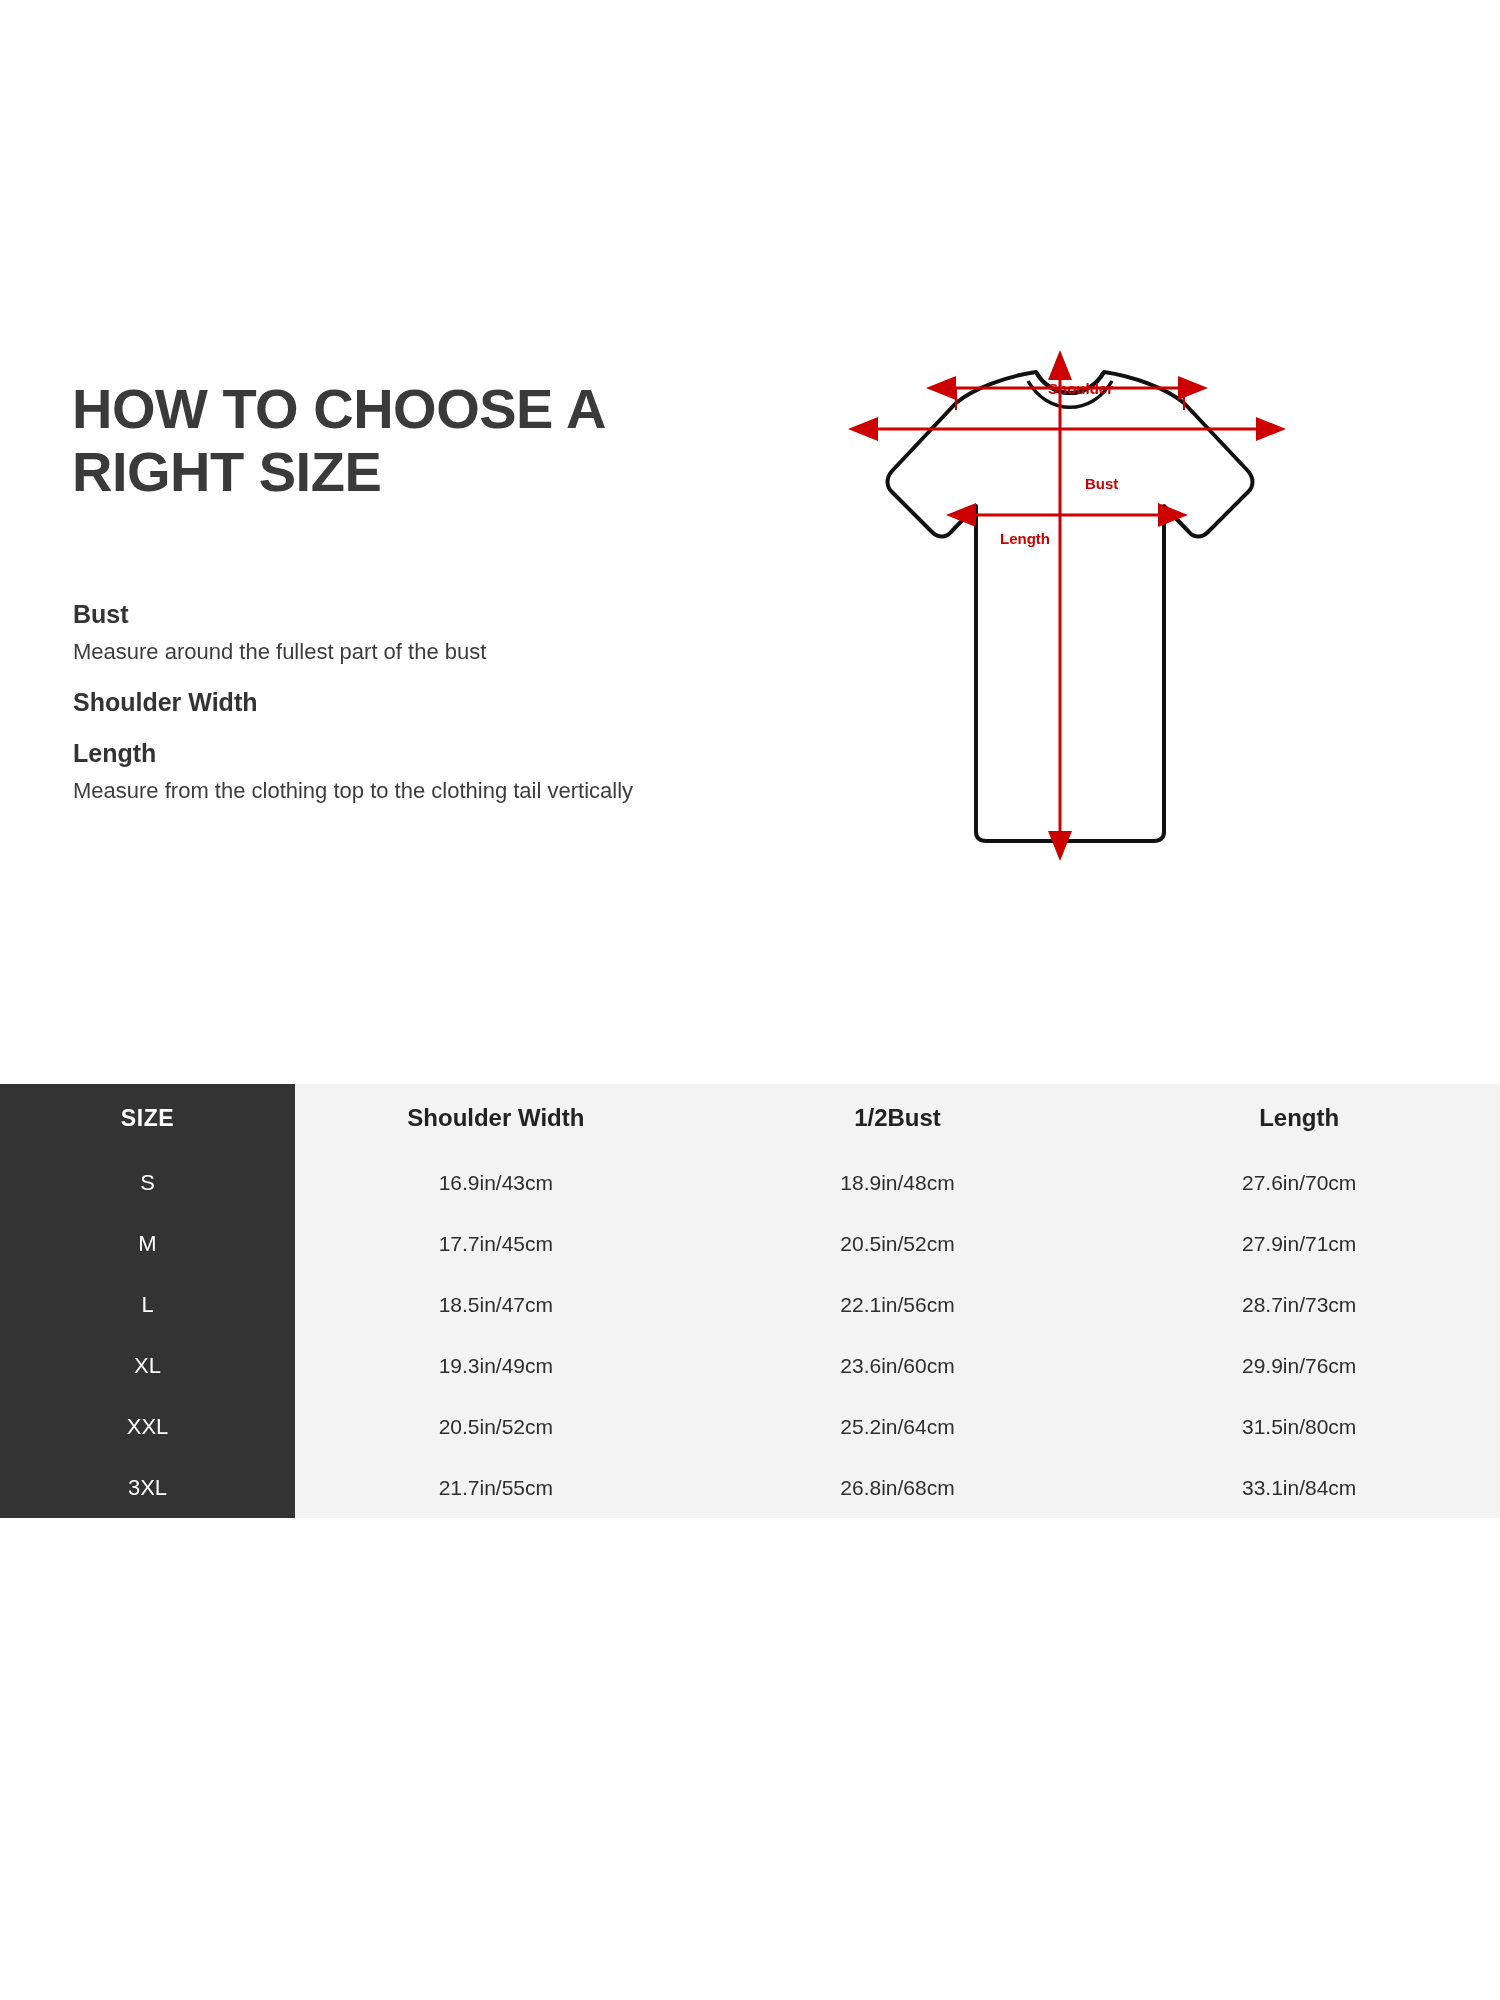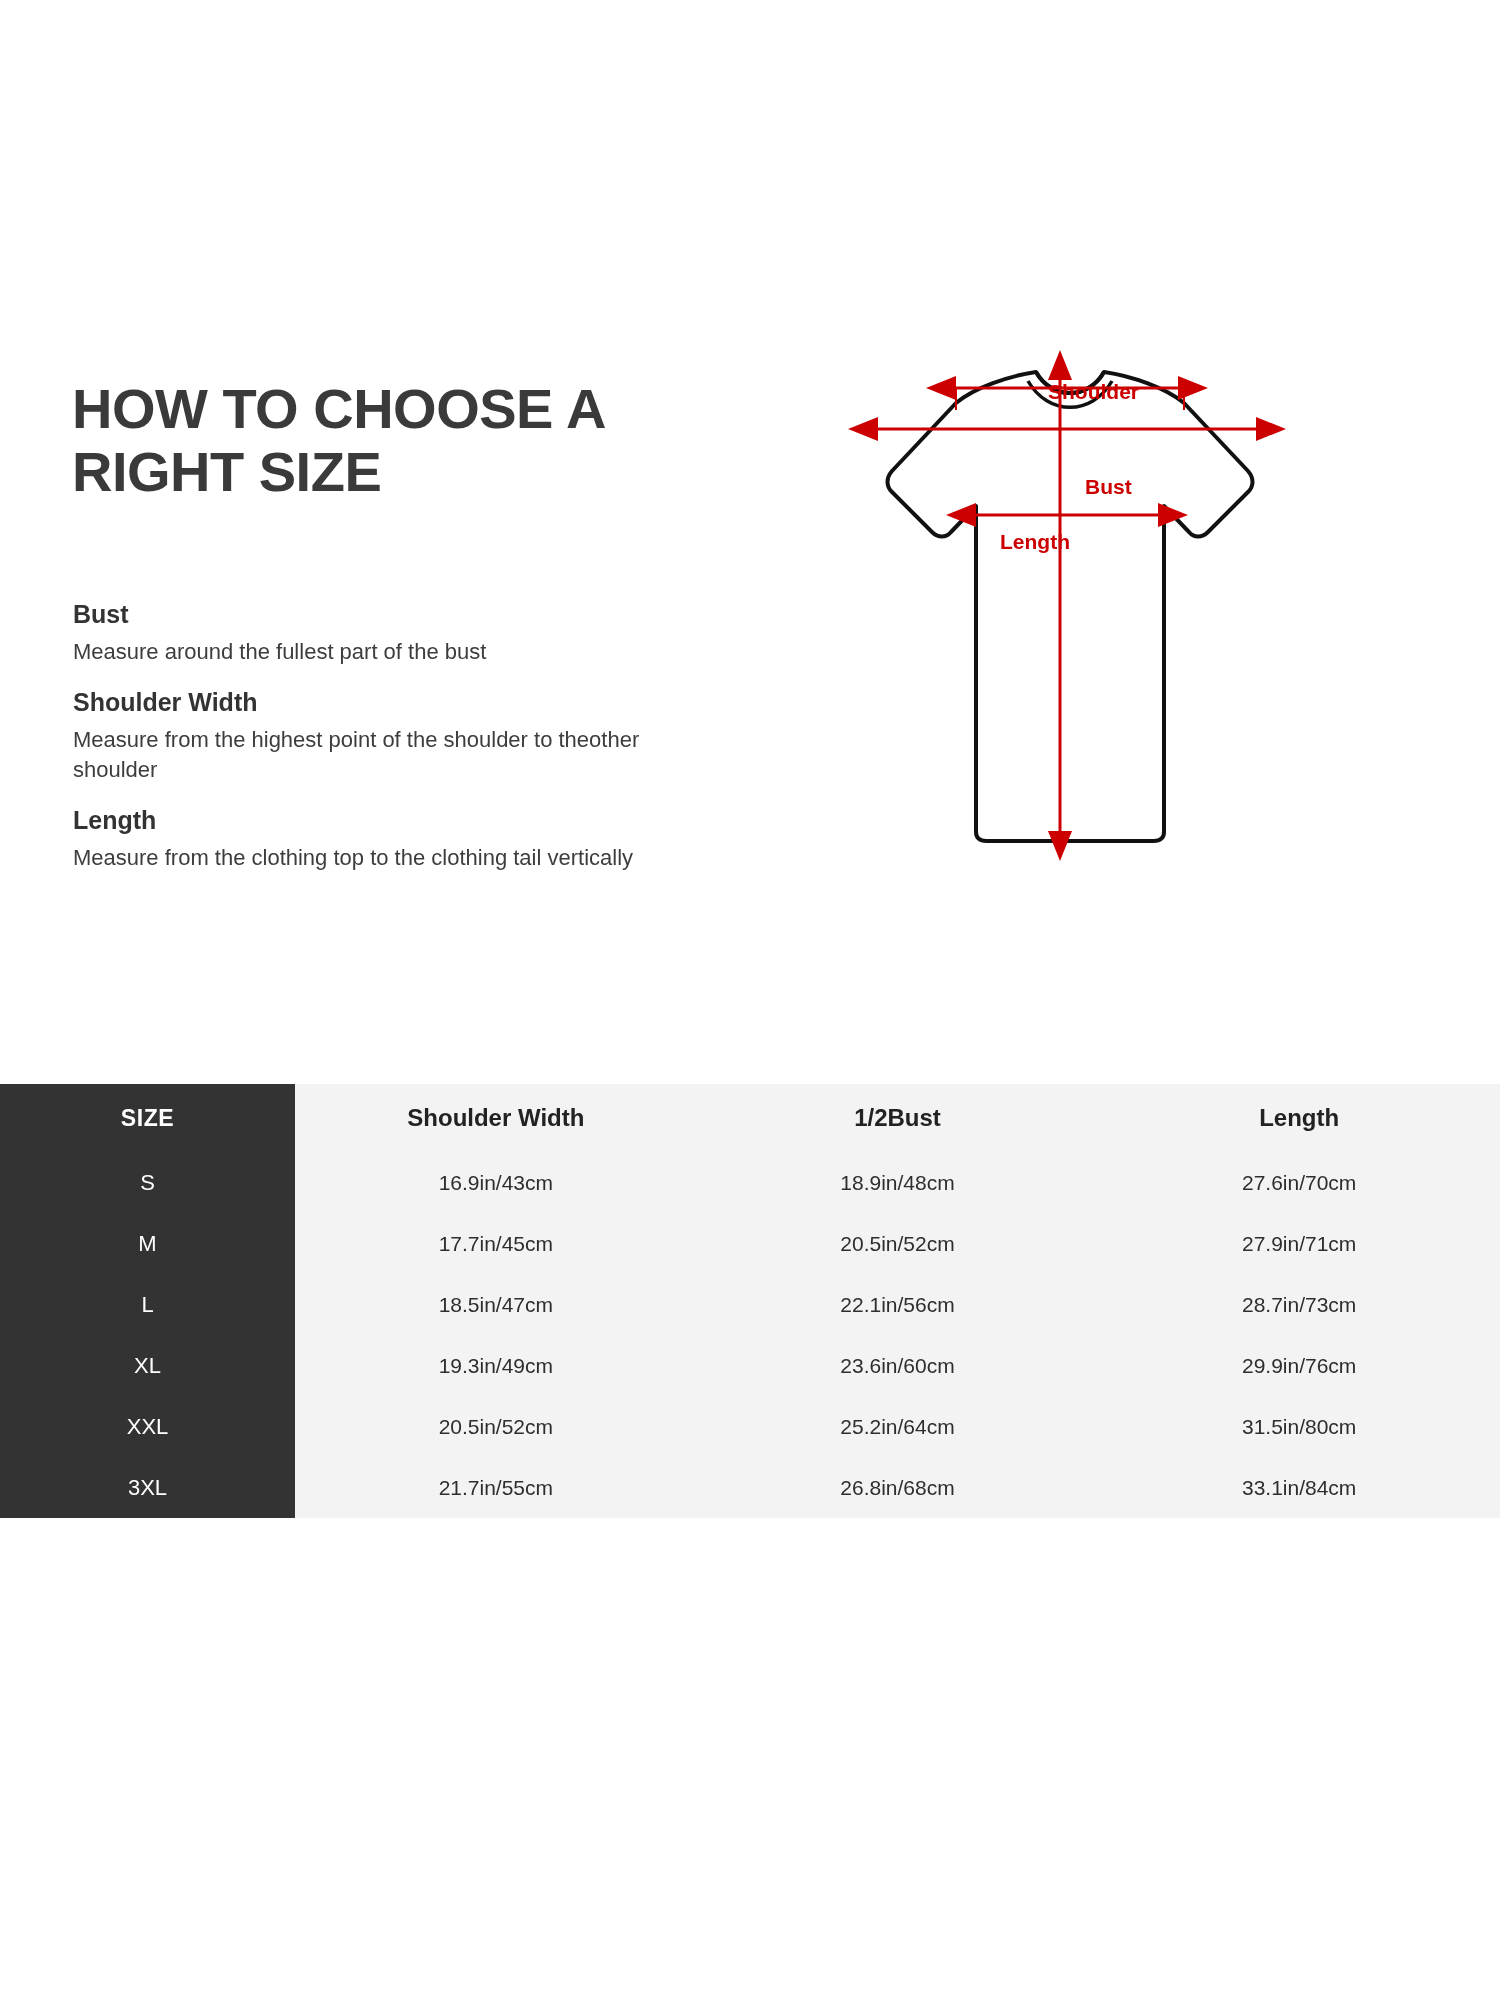--- a/index.html
+++ b/index.html
@@ -73,21 +73,21 @@
     top: 10px;
     width: 620px;
     height: 660px;
   }
   .shirt-wrap svg { display: block; }
 
   .lbl {
     position: absolute;
     color: #cc0000;
     font-weight: bold;
-    font-size: 21px;
+    font-size: 15px;
     font-family: "Liberation Sans", sans-serif;
     white-space: nowrap;
   }
   .lbl-shoulder { left: 288px; top: 40px; }
   .lbl-bust { left: 325px; top: 135px; }
   .lbl-length { left: 240px; top: 190px; }
 
   
   .table-zone {
     position: absolute;
@@ -155,21 +155,20 @@
 
     <div class="defs">
 
       <div class="def-block">
         <div class="def-title">Bust</div>
         <div class="def-text">Measure around the fullest part of the bust</div>
       </div>
 
       <div class="def-block">
         <div class="def-title">Shoulder Width</div>
-        <div class="def-text">Measure from the highest point of the shoulder to theother shoulder</div>
       </div>
 
       <div class="def-block">
         <div class="def-title">Length</div>
         <div class="def-text">Measure from the clothing top to the clothing tail vertically</div>
       </div>
 
     </div>
 
     <div class="shirt-wrap">

